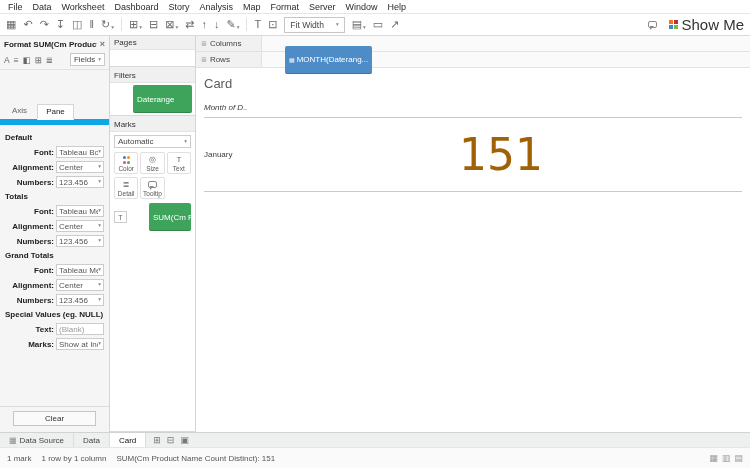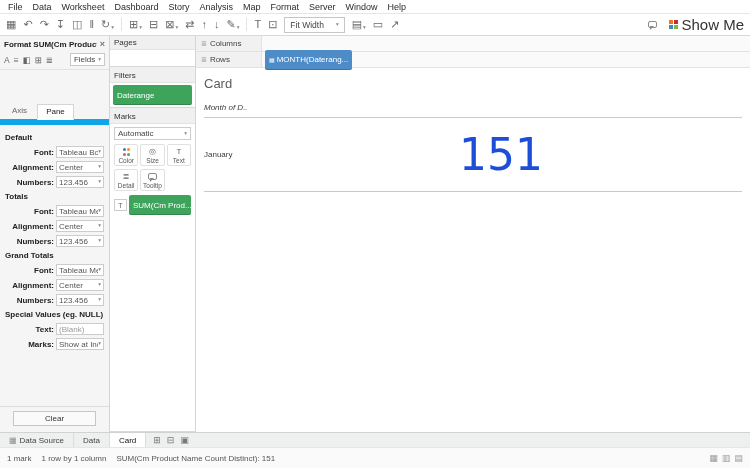--- a/index.html
+++ b/index.html
@@ -56,21 +56,21 @@
 
   
   .cards-panel { width:86px; flex:0 0 auto; background:#f0f0f0; border-right:1px solid #d5d5d5; display:flex; flex-direction:column; font-size:8px; }
   .panel-card { display:flex; flex-direction:column; margin-bottom:2px; }
   .panel-card.marks { flex:1; margin-bottom:0; }
   .pc-title { padding:2px 4px 2px; color:#333; }
   .pc-body { background:#fff; border-top:1px solid #e3e3e3; border-bottom:1px solid #d9d9d9; padding:2px 3px; }
   .panel-card.marks .pc-body { flex:1; }
   .pc-body.empty { min-height:18px; }
 
-  .pill { height:20px; border-radius:2px; display:flex; align-items:center; gap:2px; padding:0 4px; color:#fff; font-size:8px; white-space:nowrap; overflow:hidden; box-shadow:inset 0 -1px 0 rgba(0,0,0,.18); }
+  .pill { height:28px; border-radius:2px; display:flex; align-items:center; gap:2px; padding:0 4px; color:#fff; font-size:8px; white-space:nowrap; overflow:hidden; box-shadow:inset 0 -1px 0 rgba(0,0,0,.18);margin-left:20px; }
   .pill.green { background:#3fa45b; }
   .pill.blue { background:#4e8cc8; }
   .pill-icon { font-size:6px; opacity:.9; flex:0 0 auto; }
 
   .marks-type { height:13px; border:1px solid #ccc; background:#fff; display:flex; align-items:center; padding:0 3px; color:#444; margin:1px 1px 4px; }
   .marks-type .caret { margin-left:auto; }
   .marks-grid { display:grid; grid-template-columns:repeat(3,1fr); gap:3px 2px; margin:0 1px 4px; }
   .mark-btn { border:1px solid #e0e0e0; border-radius:2px; background:#fff; display:flex; flex-direction:column; align-items:center; justify-content:center; gap:1px; padding:2px 0 1px; color:#555; }
   .mb-icon { height:9px; display:flex; align-items:center; justify-content:center; font-size:8px; color:#666; }
   .mb-label { font-size:6.5px; color:#555; }
@@ -85,21 +85,21 @@
   .shelf { height:16px; display:flex; align-items:stretch; border-bottom:1px solid #e2e2e2; background:#fafafa; flex:0 0 auto; }
   .shelf-head { width:66px; flex:0 0 auto; display:flex; align-items:center; gap:3px; padding:0 5px; background:#f1f1f1; border-right:1px solid #e2e2e2; color:#444; font-size:8px;text-align:center; }
   .shelf-grip { color:#999; font-size:7px; }
   .shelf-well { flex:1; display:flex; align-items:center; padding:0 3px; gap:3px; }
 
   .sheet { flex:1; padding:6px 8px 0 8px; overflow:hidden; }
   .sheet-title { font-size:13px; color:#5c5c5c; margin:2px 0 10px; }
   .sheet-colheader { font-size:8px; color:#3c3c3c; padding:2px 0 5px; border-bottom:1px solid #c9c9c9;font-style:italic; }
   .sheet-row { display:flex; align-items:center; height:74px; border-bottom:1px solid #c9c9c9; }
   .sheet-rowlabel { width:56px; flex:0 0 auto; font-size:8px; color:#3c3c3c; }
-  .sheet-value { flex:1; text-align:center; font-family:"DejaVu Sans",sans-serif; font-size:44px; color:#1d4ed8; }
+  .sheet-value { flex:1; text-align:center; font-family:"DejaVu Sans",sans-serif; font-size:44px; color:#a16207; }
 
   
   .tabbar { height:15px; flex:0 0 auto; display:flex; align-items:stretch; background:#eef0f0; border-top:1px solid #d2d2d2; font-size:8px; color:#444; }
   .sheet-tab { display:flex; align-items:center; gap:3px; padding:0 9px; border-right:1px solid #dcdcdc; }
   .sheet-tab.active { background:#fff; color:#111; }
   .tab-icon { color:#888; font-size:8px; }
   .tab-new { display:flex; align-items:center; gap:6px; padding:0 7px; color:#777; font-size:9px; }
 
   
   .statusbar { height:21px; flex:0 0 auto; display:flex; align-items:center; background:#fafafa; border-top:1px solid #e6e6e6; padding:0 7px; font-size:8px; color:#555; gap:10px; }

